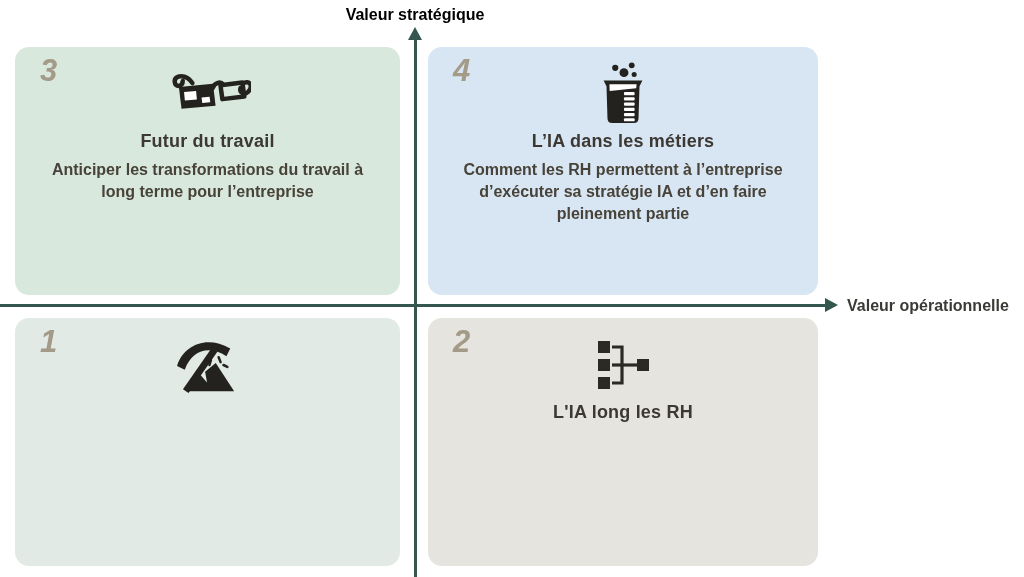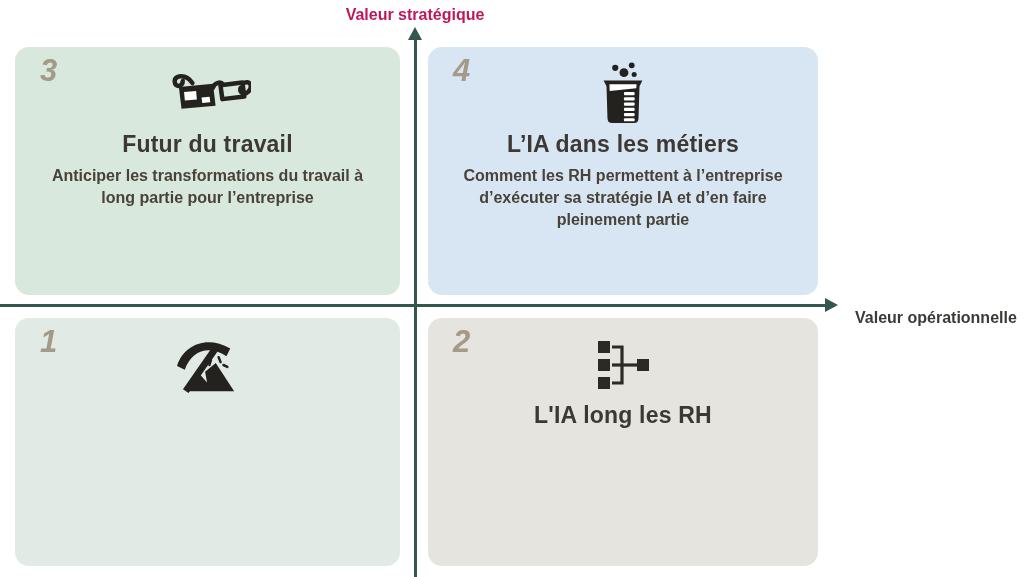--- a/index.html
+++ b/index.html
@@ -18,44 +18,44 @@
     border-bottom: 13px solid #34564e;
   }
   .h-axis { position: absolute; left: 0; top: 304px; width: 826px; height: 3px; background: #34564e; }
   .h-arrow {
     position: absolute; left: 825px; top: 298px; width: 0; height: 0;
     border-top: 7px solid transparent; border-bottom: 7px solid transparent;
     border-left: 13px solid #34564e;
   }
   .v-label {
     position: absolute; left: 415px; top: 6px; transform: translateX(-50%);
-    font-size: 16px; font-weight: bold; color: #be185d; white-space: nowrap;
+    font-size: 16px; font-weight: bold; color: #000000; white-space: nowrap;
   }
   .h-label {
-    position: absolute; left: 847px; top: 318px; transform: translateY(-50%);
-    font-size: 16px; font-weight: bold; color: #3a3a37; white-space: nowrap; margin-left: 8px;
+    position: absolute; left: 847px; top: 306px; transform: translateY(-50%);
+    font-size: 16px; font-weight: bold; color: #3a3a37; white-space: nowrap;
   }
   
   .quad {
     position: absolute;
     border-radius: 14px;
     display: flex; flex-direction: column; align-items: center;
     padding-top: 12px; box-sizing: border-box;
   }
   .q-top-left     { left: 15px;  top: 47px;  width: 385px; height: 248px; }
   .q-top-right    { left: 428px; top: 47px;  width: 390px; height: 248px; }
   .q-bottom-left  { left: 15px;  top: 318px; width: 385px; height: 248px; }
   .q-bottom-right { left: 428px; top: 318px; width: 390px; height: 248px; }
   .num {
     position: absolute; left: 25px; top: 6px;
     font-size: 31px; font-weight: bold; font-style: italic; color: #a39a88;
   }
   .icon-slot { height: 66px; display: flex; align-items: center; justify-content: center; margin-top: 2px; }
   .q-title {
-    margin: 4px 0 0; font-size: 23px; font-weight: bold; color: #3c3833;
+    margin: 4px 0 0; font-size: 18px; font-weight: bold; color: #3c3833;
     letter-spacing: 0.2px; white-space: nowrap;
   }
   .q-desc {
     margin: 7px 0 0; font-size: 16px; font-weight: bold; color: #484339;
     text-align: center; line-height: 22px; white-space: pre-line;
   }
 </style>
 </head>
 <body>
 
@@ -80,21 +80,21 @@
           </g>
           <path d="M16 17 L50 21 L48 43 L14 39 Z" fill="#23221f"></path>
           <path d="M20 23 L32 24.5 L31 33 L19 31.5 Z" fill="#ffffff"></path>
           <path d="M36 32 L44 33 L43.5 38.5 L35.5 37.5 Z" fill="#ffffff"></path>
           <path d="M57 24 L79 26 L78 40 L56 38 Z" fill="none" stroke="#23221f" stroke-width="4.5" stroke-linejoin="round"></path>
         </g>
       </svg>
     </div>
     <h2 class="q-title">Futur du travail</h2>
     <p class="q-desc">Anticiper les transformations du travail à
-long partie pour l’entreprise</p>
+long terme pour l’entreprise</p>
   </section>
 
   <section class="quad q-top-right" style="background: rgb(216, 230, 243);">
     <span class="num">4</span>
     <div class="icon-slot">
       <svg width="54" height="66" viewBox="0 0 54 68" aria-hidden="true">
         <g fill="#23221f">
           <circle cx="19" cy="7" r="3.2"></circle>
           <circle cx="28" cy="12" r="4.6"></circle>
           <circle cx="36" cy="4.5" r="3"></circle>

